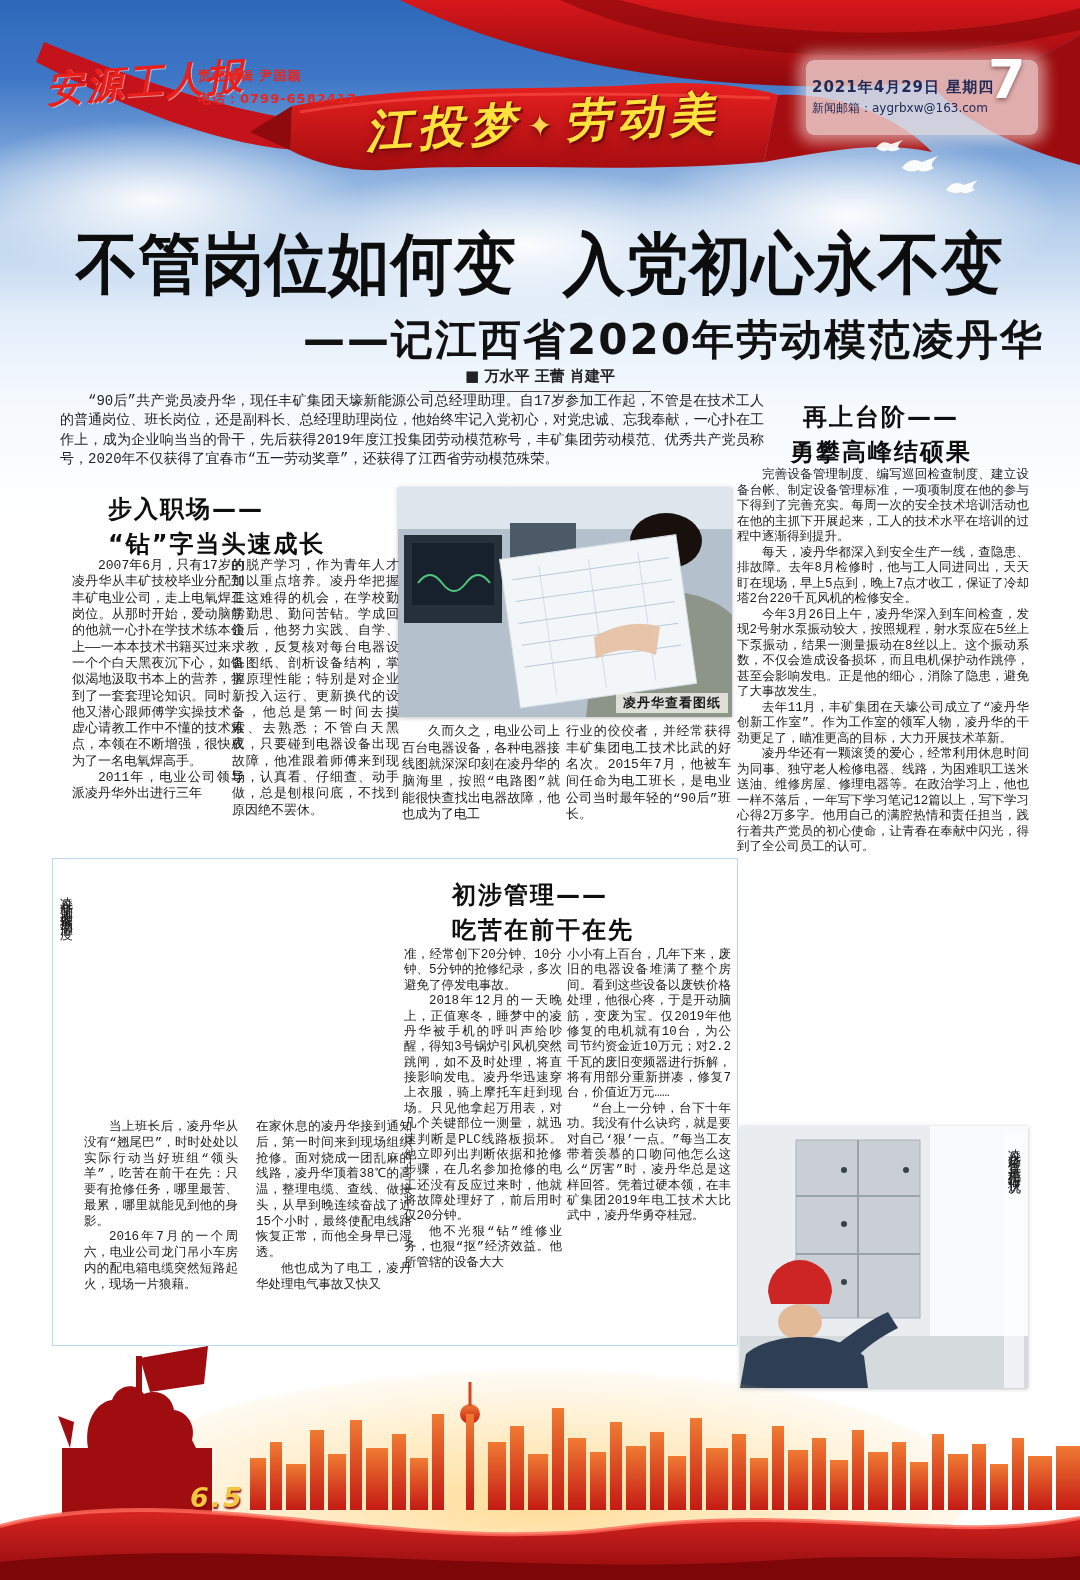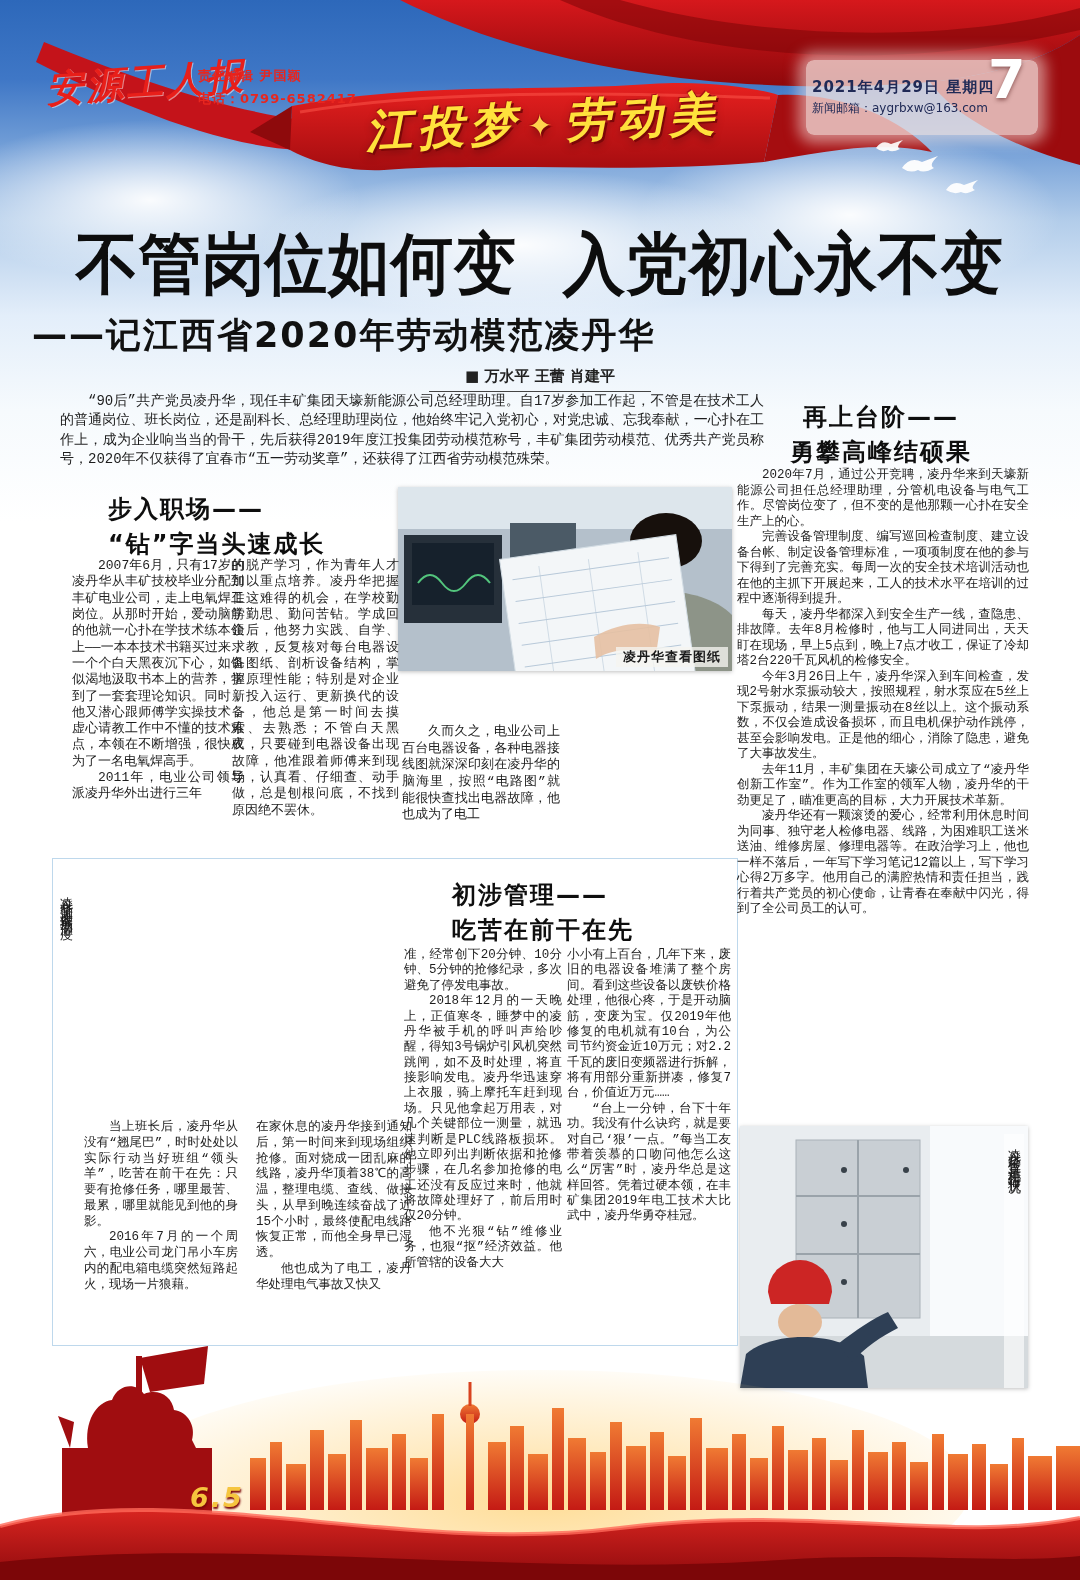--- a/index.html
+++ b/index.html
@@ -18,21 +18,21 @@
   .emailline{font-size:12px;margin-top:3px;}
   .pageno{left:988px;top:48px;font-size:54px;font-weight:900;color:#fff;z-index:7;text-shadow:0 2px 4px rgba(60,0,0,.5);}
   .banner{left:308px;top:92px;width:470px;z-index:6;transform:rotate(-3deg);text-align:center;
     font-size:46px;font-weight:900;font-style:italic;color:#ffe23c;letter-spacing:6px;
     text-shadow:2px 2px 0 #7c0708,-1px -1px 0 #a81114,0 4px 8px rgba(0,0,0,.35);white-space:nowrap;}
   .banner .star{font-size:30px;color:#ffd34d;vertical-align:middle;padding:0 6px;}
   
   .headline{left:40px;top:222px;width:1000px;text-align:center;z-index:5;color:#0d0d0d;
     font-size:62px;font-weight:900;letter-spacing:1px;transform:scaleY(1.08);white-space:nowrap;}
   .headline .gap{display:inline-block;width:46px;}
-  .subtitle{left:32px;top:312px;width:1000px;text-align:left;font-size:35px;font-weight:800;color:#111;z-index:5;letter-spacing:2px;}
+  .subtitle{left:44px;top:312px;width:1000px;text-align:right;font-size:42px;font-weight:800;color:#111;z-index:5;letter-spacing:2px;}
   .byline{left:40px;top:366px;width:1000px;text-align:center;z-index:5;}
   .byline span{display:inline-block;font-size:15px;font-weight:bold;color:#222;border-bottom:1px solid #444;padding:0 36px 5px;}
   
   .body-text{font-family:Liberation Mono, monospace;color:#1d1d1d;text-align:justify;z-index:4;}
   .body-text p{margin:0;text-indent:2em;}
   .body-text p.cont{text-indent:0;}
   .lead{left:60px;top:392px;width:704px;font-size:14px;line-height:1.38;}
   .sec-title{z-index:5;color:#0e0e0e;font-weight:800;font-size:24px;line-height:1.45;letter-spacing:2px;}
   .colA1{left:72px;top:558px;width:172px;font-size:13px;line-height:1.255;}
   .colA2{left:232px;top:558px;width:167px;font-size:13px;line-height:1.255;}
@@ -119,21 +119,21 @@
     <div>“钻”字当头速成长</div>
   </div>
   <div class="abs body-text colA1">
     <p>2007年6月，只有17岁的凌丹华从丰矿技校毕业分配到丰矿电业公司，走上电氧焊工岗位。从那时开始，爱动脑筋的他就一心扑在学技术练本领上——一本本技术书籍买过来，一个个白天黑夜沉下心，如饥似渴地汲取书本上的营养，学到了一套套理论知识。同时，他又潜心跟师傅学实操技术，虚心请教工作中不懂的技术难点，本领在不断增强，很快成为了一名电氧焊高手。</p>
     <p>2011年，电业公司领导派凌丹华外出进行三年</p>
   </div>
   <div class="abs body-text colA2">
     <p class="cont">的脱产学习，作为青年人才加以重点培养。凌丹华把握住这难得的机会，在学校勤学勤思、勤问苦钻。学成回企后，他努力实践、自学、求教，反复核对每台电器设备图纸、剖析设备结构，掌握原理性能；特别是对企业新投入运行、更新换代的设备，他总是第一时间去摸索、去熟悉；不管白天黑夜，只要碰到电器设备出现故障，他准跟着师傅来到现场，认真看、仔细查、动手做，总是刨根问底，不找到原因绝不罢休。</p>
   </div>
 
-  <div class="photo-frame" style="left:398px;top:487px;width:334px;height:184px;">
+  <div class="photo-frame" style="left:398px;top:487px;width:334px;height:230px;">
     <svg width="334" height="230" viewBox="0 0 334 230">
       <rect width="334" height="230" fill="#b4c0cb"></rect>
       <rect width="334" height="42" fill="#dde6ec"></rect>
       <rect x="6" y="48" width="98" height="88" fill="#26303a"></rect>
       <rect x="14" y="56" width="82" height="62" fill="#16212c"></rect>
       <path d="M20 96 q12 -16 24 0 t24 0 t24 0" stroke="#53c57d" stroke-width="2" fill="none"></path>
       <rect x="112" y="36" width="66" height="46" fill="#4b5a66"></rect>
       <ellipse cx="268" cy="54" rx="36" ry="28" fill="#17100c"></ellipse>
       <ellipse cx="256" cy="86" rx="22" ry="18" fill="#e6c0a2"></ellipse>
       <path d="M200 122 C230 96 306 98 334 128 L334 230 L188 230 Z" fill="#8d9488"></path>
@@ -143,20 +143,23 @@
         <path d="M150 70 v130 M200 70 v130 M250 70 v130" stroke="#b9cad9" stroke-width="1" opacity="0.6"></path>
       </g>
       <path d="M196 150 C220 136 244 134 262 140 L258 168 C236 160 214 162 198 172 Z" fill="#e6c0a2" opacity="0.9"></path>
     </svg>
     <div class="photo-cap" style="right:4px;bottom:4px;">凌丹华查看图纸</div>
   </div>
 
   <div class="abs body-text colA3">
     <p>久而久之，电业公司上百台电器设备，各种电器接线图就深深印刻在凌丹华的脑海里，按照“电路图”就能很快查找出电器故障，他也成为了电工</p>
   </div>
+  <div class="abs body-text colA4">
+    <p class="cont">行业的佼佼者，并经常获得丰矿集团电工技术比武的好名次。2015年7月，他被车间任命为电工班长，是电业公司当时最年轻的“90后”班长。</p>
+  </div>
 
   <div class="abs secbox"></div>
   <div class="vcap" style="left:57px;top:886px;height:256px;">凌丹华监测设备振动温度</div>
 
   <div class="photo-frame" style="left:84px;top:866px;width:314px;height:246px;">
     <svg width="314" height="246" viewBox="0 0 314 246">
       <rect width="314" height="246" fill="#8f9aa0"></rect>
       <rect x="0" y="0" width="314" height="60" fill="#7b868c"></rect>
       <rect x="200" y="56" width="96" height="130" rx="8" fill="#2e7d4f"></rect>
       <path d="M206 70 h84 M206 86 h84 M206 102 h84 M206 118 h84" stroke="#1f5c39" stroke-width="4"></path>
@@ -194,21 +197,20 @@
   <div class="abs body-text colB4">
     <p class="cont">小小有上百台，几年下来，废旧的电器设备堆满了整个房间。看到这些设备以废铁价格处理，他很心疼，于是开动脑筋，变废为宝。仅2019年他修复的电机就有10台，为公司节约资金近10万元；对2.2千瓦的废旧变频器进行拆解，将有用部分重新拼凑，修复7台，价值近万元……</p>
     <p>“台上一分钟，台下十年功。我没有什么诀窍，就是要对自己‘狠’一点。”每当工友带着羡慕的口吻问他怎么这么“厉害”时，凌丹华总是这样回答。凭着过硬本领，在丰矿集团2019年电工技术大比武中，凌丹华勇夺桂冠。</p>
   </div>
 
   <div class="abs sec-title rcol-title">
     <div>再上台阶——</div>
     <div>勇攀高峰结硕果</div>
   </div>
   <div class="abs body-text rcol">
-    <p>2020年7月，通过公开竞聘，凌丹华来到天壕新能源公司担任总经理助理，分管机电设备与电气工作。尽管岗位变了，但不变的是他那颗一心扑在安全生产上的心。</p>
     <p>完善设备管理制度、编写巡回检查制度、建立设备台帐、制定设备管理标准，一项项制度在他的参与下得到了完善充实。每周一次的安全技术培训活动也在他的主抓下开展起来，工人的技术水平在培训的过程中逐渐得到提升。</p>
     <p>每天，凌丹华都深入到安全生产一线，查隐患、排故障。去年8月检修时，他与工人同进同出，天天盯在现场，早上5点到，晚上7点才收工，保证了冷却塔2台220千瓦风机的检修安全。</p>
     <p>今年3月26日上午，凌丹华深入到车间检查，发现2号射水泵振动较大，按照规程，射水泵应在5丝上下泵振动，结果一测量振动在8丝以上。这个振动系数，不仅会造成设备损坏，而且电机保护动作跳停，甚至会影响发电。正是他的细心，消除了隐患，避免了大事故发生。</p>
     <p>去年11月，丰矿集团在天壕公司成立了“凌丹华创新工作室”。作为工作室的领军人物，凌丹华的干劲更足了，瞄准更高的目标，大力开展技术革新。</p>
     <p>凌丹华还有一颗滚烫的爱心，经常利用休息时间为同事、独守老人检修电器、线路，为困难职工送米送油、维修房屋、修理电器等。在政治学习上，他也一样不落后，一年写下学习笔记12篇以上，写下学习心得2万多字。他用自己的满腔热情和责任担当，践行着共产党员的初心使命，让青春在奉献中闪光，得到了全公司员工的认可。</p>
   </div>
 
   <div class="photo-frame" style="left:740px;top:1126px;width:288px;height:262px;">
     <svg width="288" height="262" viewBox="0 0 288 262">
       <rect width="288" height="262" fill="#e9edf0"></rect>

